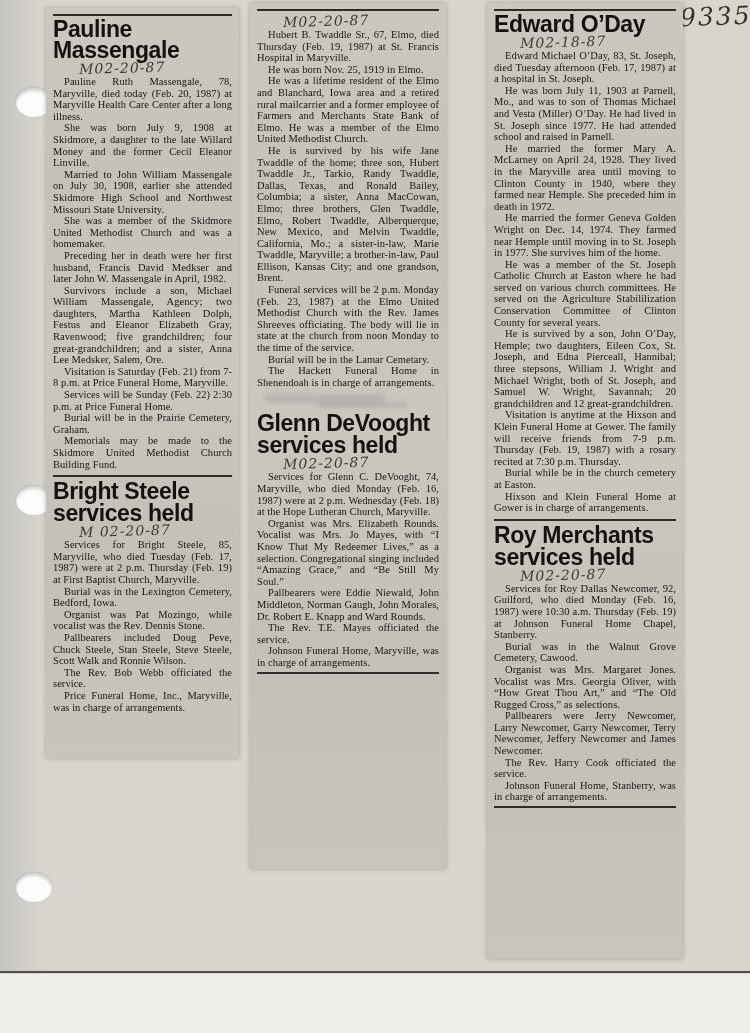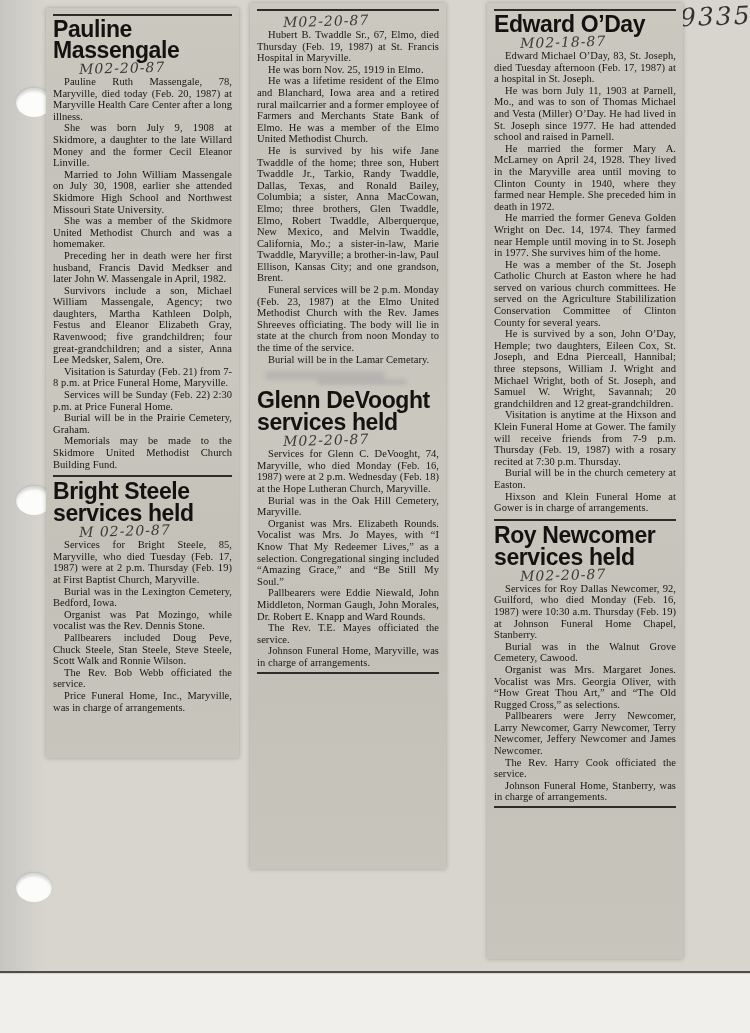--- a/index.html
+++ b/index.html
@@ -174,58 +174,58 @@
   <div class="clip-col col-2">
     <div class="rule"></div>
     <div class="handwriting">M02-20-87</div>
     <div class="body-block">
         <p class="body-para">Hubert B. Twaddle Sr., 67, Elmo, died Thursday (Feb. 19, 1987) at St. Francis Hospital in Maryville.</p>
         <p class="body-para">He was born Nov. 25, 1919 in Elmo.</p>
         <p class="body-para">He was a lifetime resident of the Elmo and Blanchard, Iowa area and a retired rural mailcarrier and a former employee of Farmers and Merchants State Bank of Elmo. He was a member of the Elmo United Methodist Church.</p>
         <p class="body-para">He is survived by his wife Jane Twaddle of the home; three son, Hubert Twaddle Jr., Tarkio, Randy Twaddle, Dallas, Texas, and Ronald Bailey, Columbia; a sister, Anna MacCowan, Elmo; three brothers, Glen Twaddle, Elmo, Robert Twaddle, Alberquerque, New Mexico, and Melvin Twaddle, California, Mo.; a sister-in-law, Marie Twaddle, Maryville; a brother-in-law, Paul Ellison, Kansas City; and one grandson, Brent.</p>
         <p class="body-para">Funeral services will be 2 p.m. Monday (Feb. 23, 1987) at the Elmo United Methodist Church with the Rev. James Shreeves officiating. The body will lie in state at the church from noon Monday to the time of the service.</p>
         <p class="body-para">Burial will be in the Lamar Cemetary.</p>
+        <p class="body-para">The Hackett Funeral Home in Shenendoah is in charge of arrangements.</p>
       </div>
 
     <div class="smudge"></div>
     <div class="headline two-line">
       <div>Glenn DeVooght</div>
       <div>services held</div>
     </div>
     <div class="handwriting">M02-20-87</div>
     <div class="body-block">
         <p class="body-para">Services for Glenn C. DeVooght, 74, Maryville, who died Monday (Feb. 16, 1987) were at 2 p.m. Wednesday (Feb. 18) at the Hope Lutheran Church, Maryville.</p>
-        <p class="body-para">Burial was in the Oak Hill Cemetery, Maryville.</p>
         <p class="body-para">Organist was Mrs. Elizabeth Rounds. Vocalist was Mrs. Jo Mayes, with “I Know That My Redeemer Lives,” as a selection. Congregational singing included “Amazing Grace,” and “Be Still My Soul.”</p>
         <p class="body-para">Pallbearers were Eddie Niewald, John Middleton, Norman Gaugh, John Morales, Dr. Robert E. Knapp and Ward Rounds.</p>
         <p class="body-para">The Rev. T.E. Mayes officiated the service.</p>
         <p class="body-para">Johnson Funeral Home, Maryville, was in charge of arrangements.</p>
       </div>
     <div class="rule rule-end"></div>
   </div>
 
   <div class="clip-col col-3">
     <div class="rule"></div>
     <div class="headline">Edward O’Day</div>
     <div class="handwriting">M02-18-87</div>
     <div class="body-block">
         <p class="body-para">Edward Michael O’Day, 83, St. Joseph, died Tuesday afternoon (Feb. 17, 1987) at a hospital in St. Joseph.</p>
         <p class="body-para">He was born July 11, 1903 at Parnell, Mo., and was to son of Thomas Michael and Vesta (Miller) O’Day. He had lived in St. Joseph since 1977. He had attended school and raised in Parnell.</p>
         <p class="body-para">He married the former Mary A. McLarney on April 24, 1928.  They lived in the Maryville area until moving to Clinton County in 1940, where they farmed near Hemple. She preceded him in death in 1972.</p>
         <p class="body-para">He married the former Geneva Golden Wright on Dec. 14, 1974. They farmed near Hemple until moving in to St. Joseph in 1977.  She survives him of the home.</p>
         <p class="body-para">He was a member of the St. Joseph Catholic Church at Easton where he had served on various church committees. He served on the Agriculture Stabililization Conservation Committee of Clinton County for several years.</p>
         <p class="body-para">He is survived by a son, John O’Day, Hemple; two daughters, Eileen Cox, St. Joseph, and Edna Pierceall, Hannibal; three stepsons, William J. Wright and Michael Wright, both of St. Joseph, and Samuel W. Wright, Savannah; 20 grandchildren and 12 great-grandchildren.</p>
         <p class="body-para">Visitation is anytime at the Hixson and Klein Funeral Home at Gower. The family will receive friends from 7-9 p.m. Thursday (Feb. 19, 1987) with a rosary recited at 7:30 p.m. Thursday.</p>
-        <p class="body-para">Burial will be in the church cemetery at Easton.</p>
+        <p class="body-para">Burial while be in the church cemetery at Easton.</p>
         <p class="body-para">Hixson and Klein Funeral Home at Gower is in charge of arrangements.</p>
       </div>
 
     <div class="rule rule-sep"></div>
     <div class="headline two-line">
-      <div>Roy Newcomer</div>
+      <div>Roy Merchants</div>
       <div>services held</div>
     </div>
     <div class="handwriting">M02-20-87</div>
     <div class="body-block">
         <p class="body-para">Services for Roy Dallas Newcomer, 92, Guilford, who died Monday (Feb. 16, 1987) were 10:30 a.m. Thursday (Feb. 19) at Johnson Funeral Home Chapel, Stanberry.</p>
         <p class="body-para">Burial was in the Walnut Grove Cemetery, Cawood.</p>
         <p class="body-para">Organist was Mrs. Margaret Jones. Vocalist was Mrs. Georgia Oliver, with “How Great Thou Art,” and “The Old Rugged Cross,” as selections.</p>
         <p class="body-para">Pallbearers were Jerry Newcomer, Larry Newcomer, Garry Newcomer, Terry Newcomer, Jeffery Newcomer and James Newcomer.</p>
         <p class="body-para">The Rev. Harry Cook officiated the service.</p>
         <p class="body-para">Johnson Funeral Home, Stanberry, was in charge of arrangements.</p>

